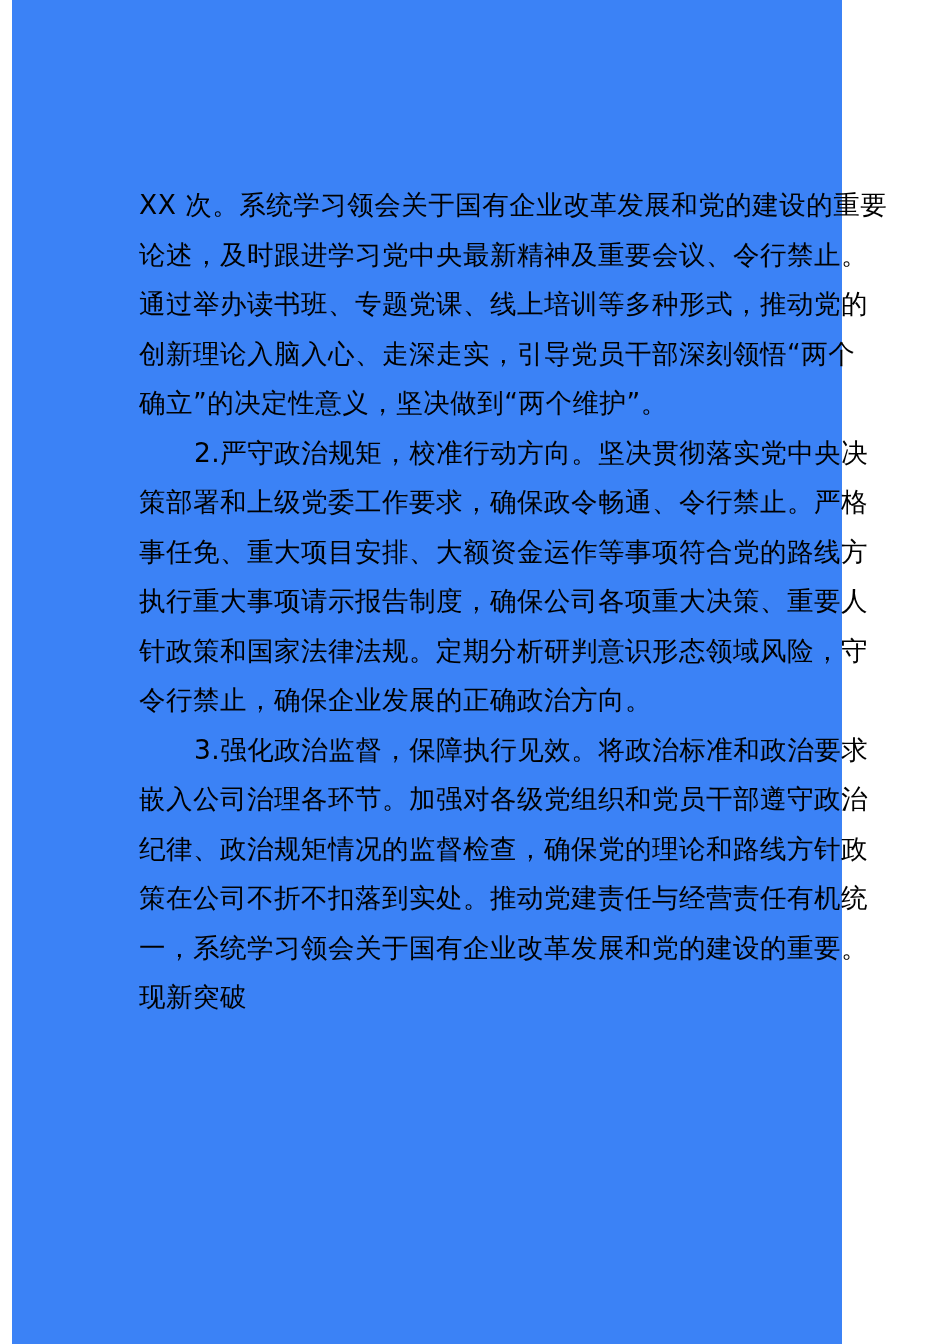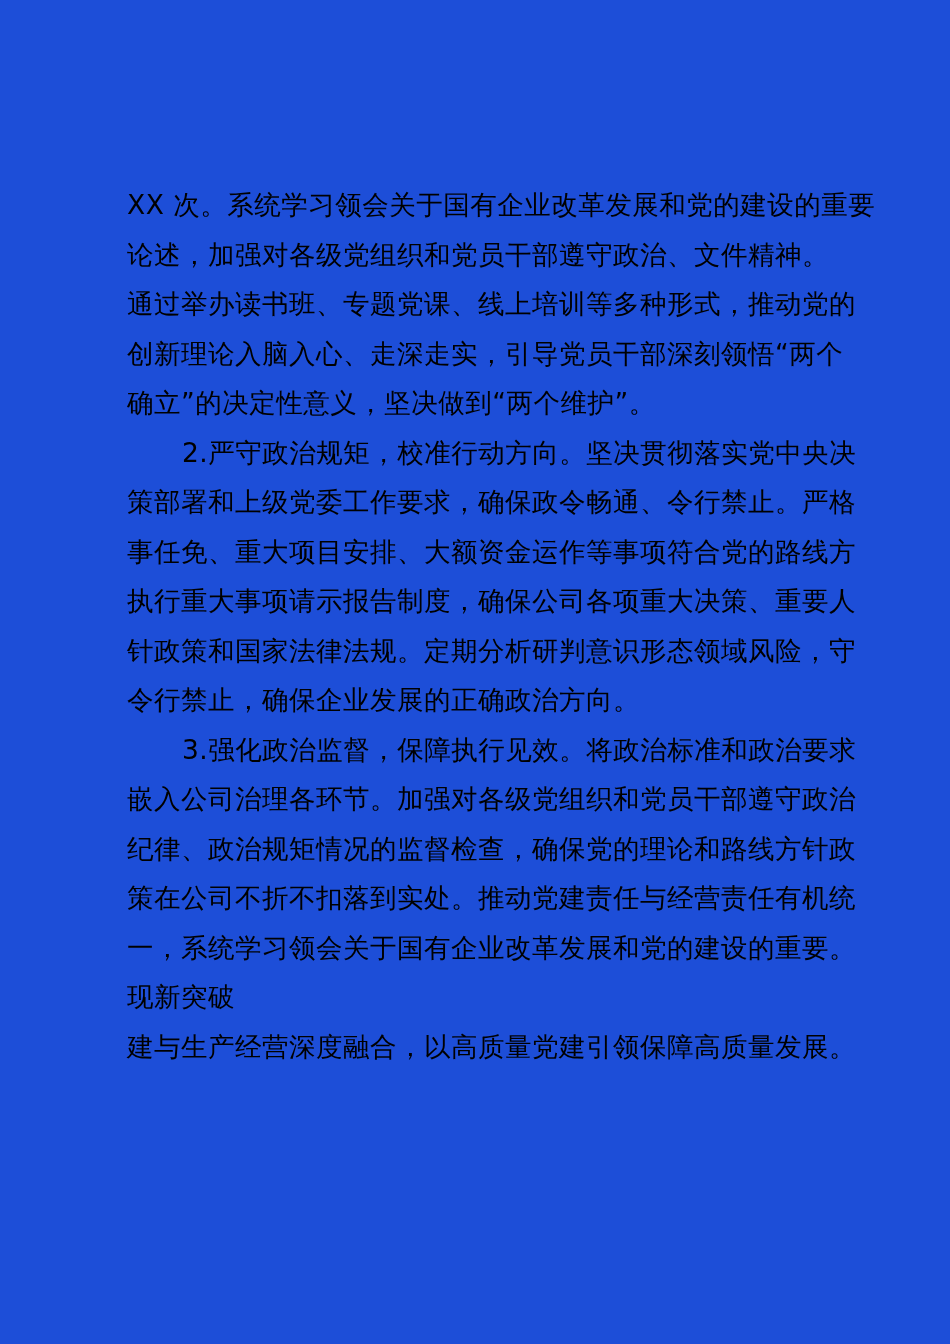--- a/index.html
+++ b/index.html
@@ -10,25 +10,25 @@
     body {
       width: 950px;
       height: 1344px;
       position: relative;
       overflow: hidden;
       font-family: "DejaVu Sans", "Liberation Sans", sans-serif;
       color: #000000;
     }
     .page {
       position: absolute;
-      left: 0;
+      left: 12px;
       top: 0;
-      width: 950px;
+      width: 830px;
       height: 1344px;
-      background: #1d4ed8;
+      background: #3b82f6;
     }
     .content {
       position: absolute;
       left: 127px;
       top: 180px;
       width: 710px;
     }
     .line {
       height: 49.5px;
       line-height: 49.5px;
@@ -41,21 +41,21 @@
     }
   </style>
 </head>
 <body>
 
 <div class="page">
   <div class="content">
 
     <div>
       <div class="line">XX 次。系统学习领会关于国有企业改革发展和党的建设的重要</div>
-      <div class="line">论述，加强对各级党组织和党员干部遵守政治、文件精神。</div>
+      <div class="line">论述，及时跟进学习党中央最新精神及重要会议、令行禁止。</div>
       <div class="line">通过举办读书班、专题党课、线上培训等多种形式，推动党的</div>
       <div class="line">创新理论入脑入心、走深走实，引导党员干部深刻领悟“两个</div>
       <div class="line">确立”的决定性意义，坚决做到“两个维护”。</div>
     </div>
 
     <div>
       <div class="line indent">2.严守政治规矩，校准行动方向。坚决贯彻落实党中央决</div>
       <div class="line">策部署和上级党委工作要求，确保政令畅通、令行禁止。严格</div>
       <div class="line">事任免、重大项目安排、大额资金运作等事项符合党的路线方</div>
       <div class="line">执行重大事项请示报告制度，确保公司各项重大决策、重要人</div>
@@ -69,17 +69,16 @@
       <div class="line">纪律、政治规矩情况的监督检查，确保党的理论和路线方针政</div>
       <div class="line">策在公司不折不扣落到实处。推动党建责任与经营责任有机统</div>
       <div class="line">一，系统学习领会关于国有企业改革发展和党的建设的重要。</div>
     </div>
 
     <div>
       <div class="line">现新突破</div>
     </div>
 
     <div>
-      <div class="line">建与生产经营深度融合，以高质量党建引领保障高质量发展。</div>
     </div>
 
   </div>
 </div>
 
 </body></html>

